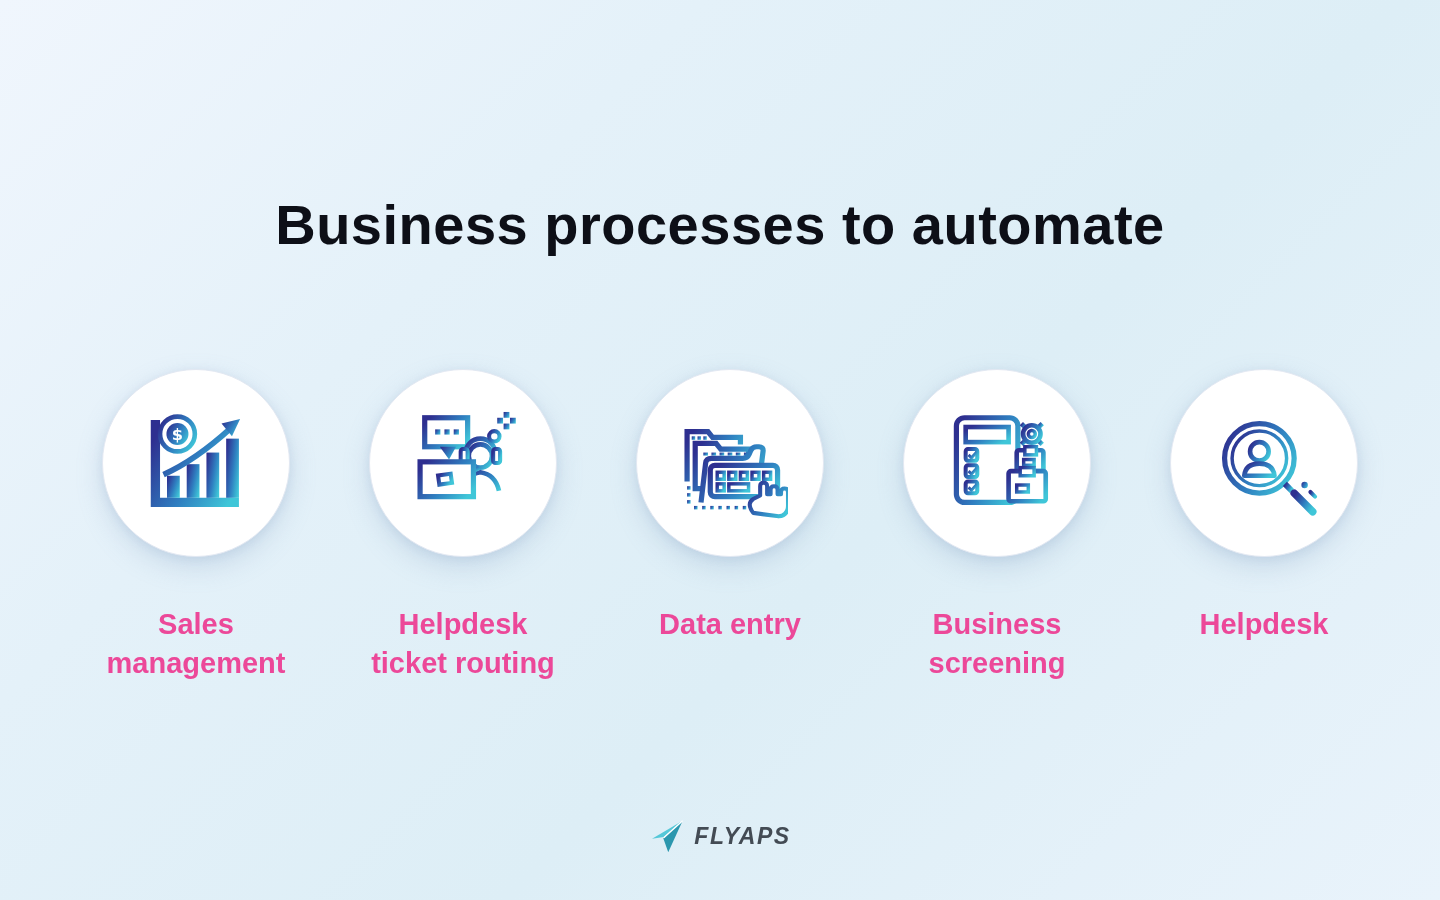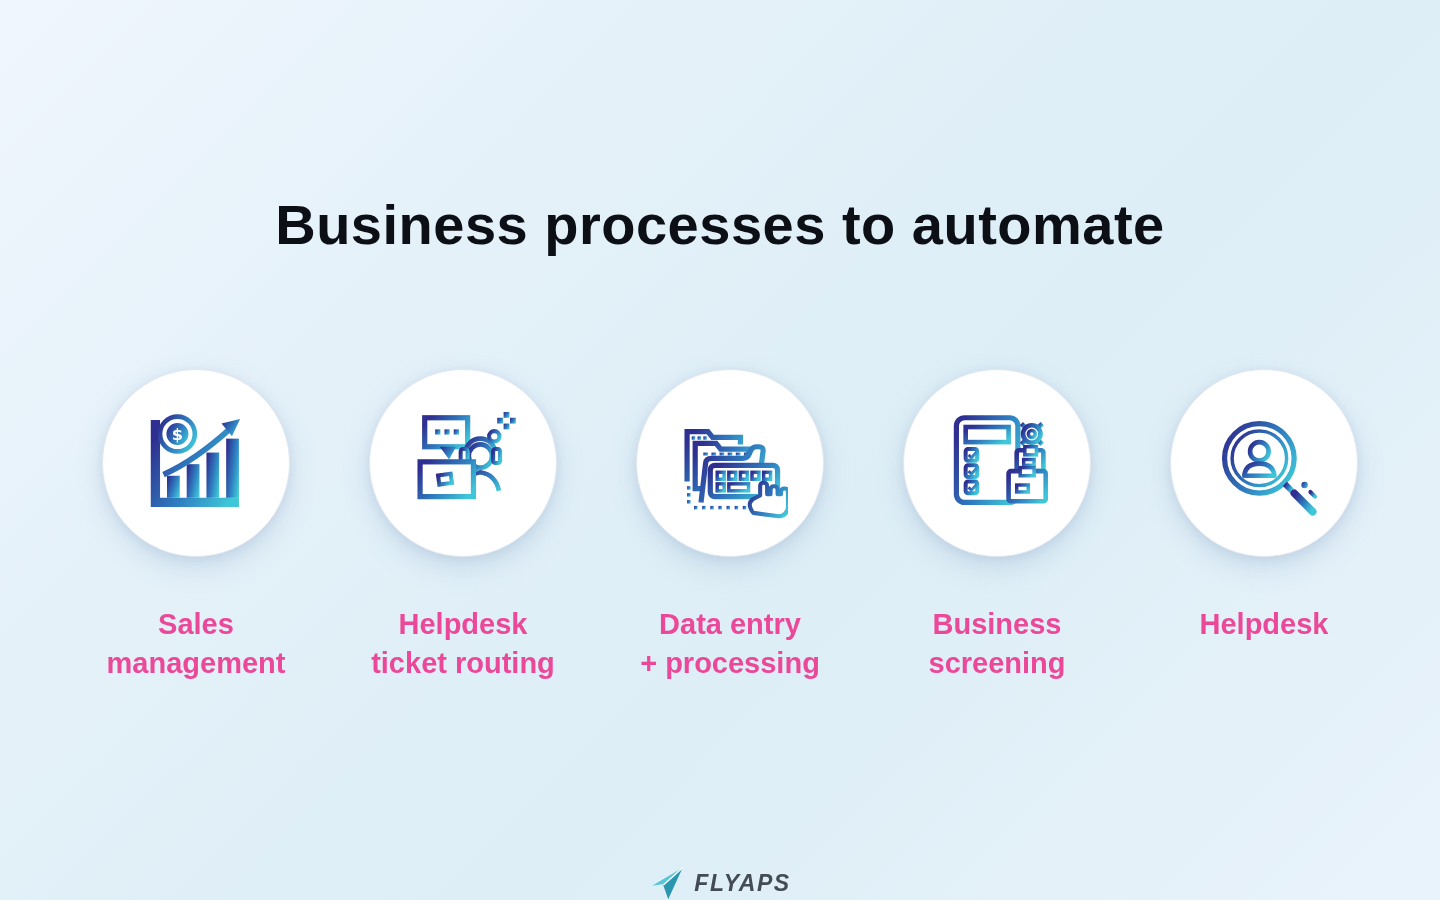--- a/index.html
+++ b/index.html
@@ -26,21 +26,21 @@
     display:flex; align-items:center; justify-content:center;
   }
   .label {
     margin-top:48px; text-align:center;
     font-size:29px; font-weight:700; line-height:39px;
     color:#ec4899; white-space:nowrap;
   }
   .label span { display:block; }
   .logo {
     position:absolute; top:818px; left:50%; transform:translateX(-50%);
-    display:flex; align-items:center; gap:9px;margin-top:47px;
+    display:flex; align-items:center; gap:9px;
   }
   .logo-text {
     font-size:23px; font-weight:800; font-style:italic;
     letter-spacing:1.5px; color:#434b54;
   }
 </style>
 </head>
 <body>
 
 <div class="title">Business processes to automate</div>
@@ -151,21 +151,20 @@
         <rect x="26" y="87" width="3" height="3" fill="url(#g3)"></rect>
         <rect x="33" y="87" width="3" height="3" fill="url(#g3)"></rect>
         <rect x="40" y="87" width="3" height="3" fill="url(#g3)"></rect>
         <rect x="47" y="87" width="3" height="3" fill="url(#g3)"></rect>
         <rect x="54" y="87" width="3" height="3" fill="url(#g3)"></rect>
         <rect x="61" y="87" width="3" height="3" fill="url(#g3)"></rect>
       </svg>
     </div>
     <div class="label">
       <span>Data entry</span>
-      <span>+ processing</span>
     </div>
   </div>
 
   <div class="item">
     <div class="circle">
       <svg width="116" height="116" viewBox="0 0 100 100">
         <defs>
           <linearGradient id="g4" x1="0" y1="0.2" x2="1" y2="0.8">
             <stop offset="0" stop-color="#2e2f90"></stop>
               <stop offset="0.55" stop-color="#2f7ec0"></stop>

